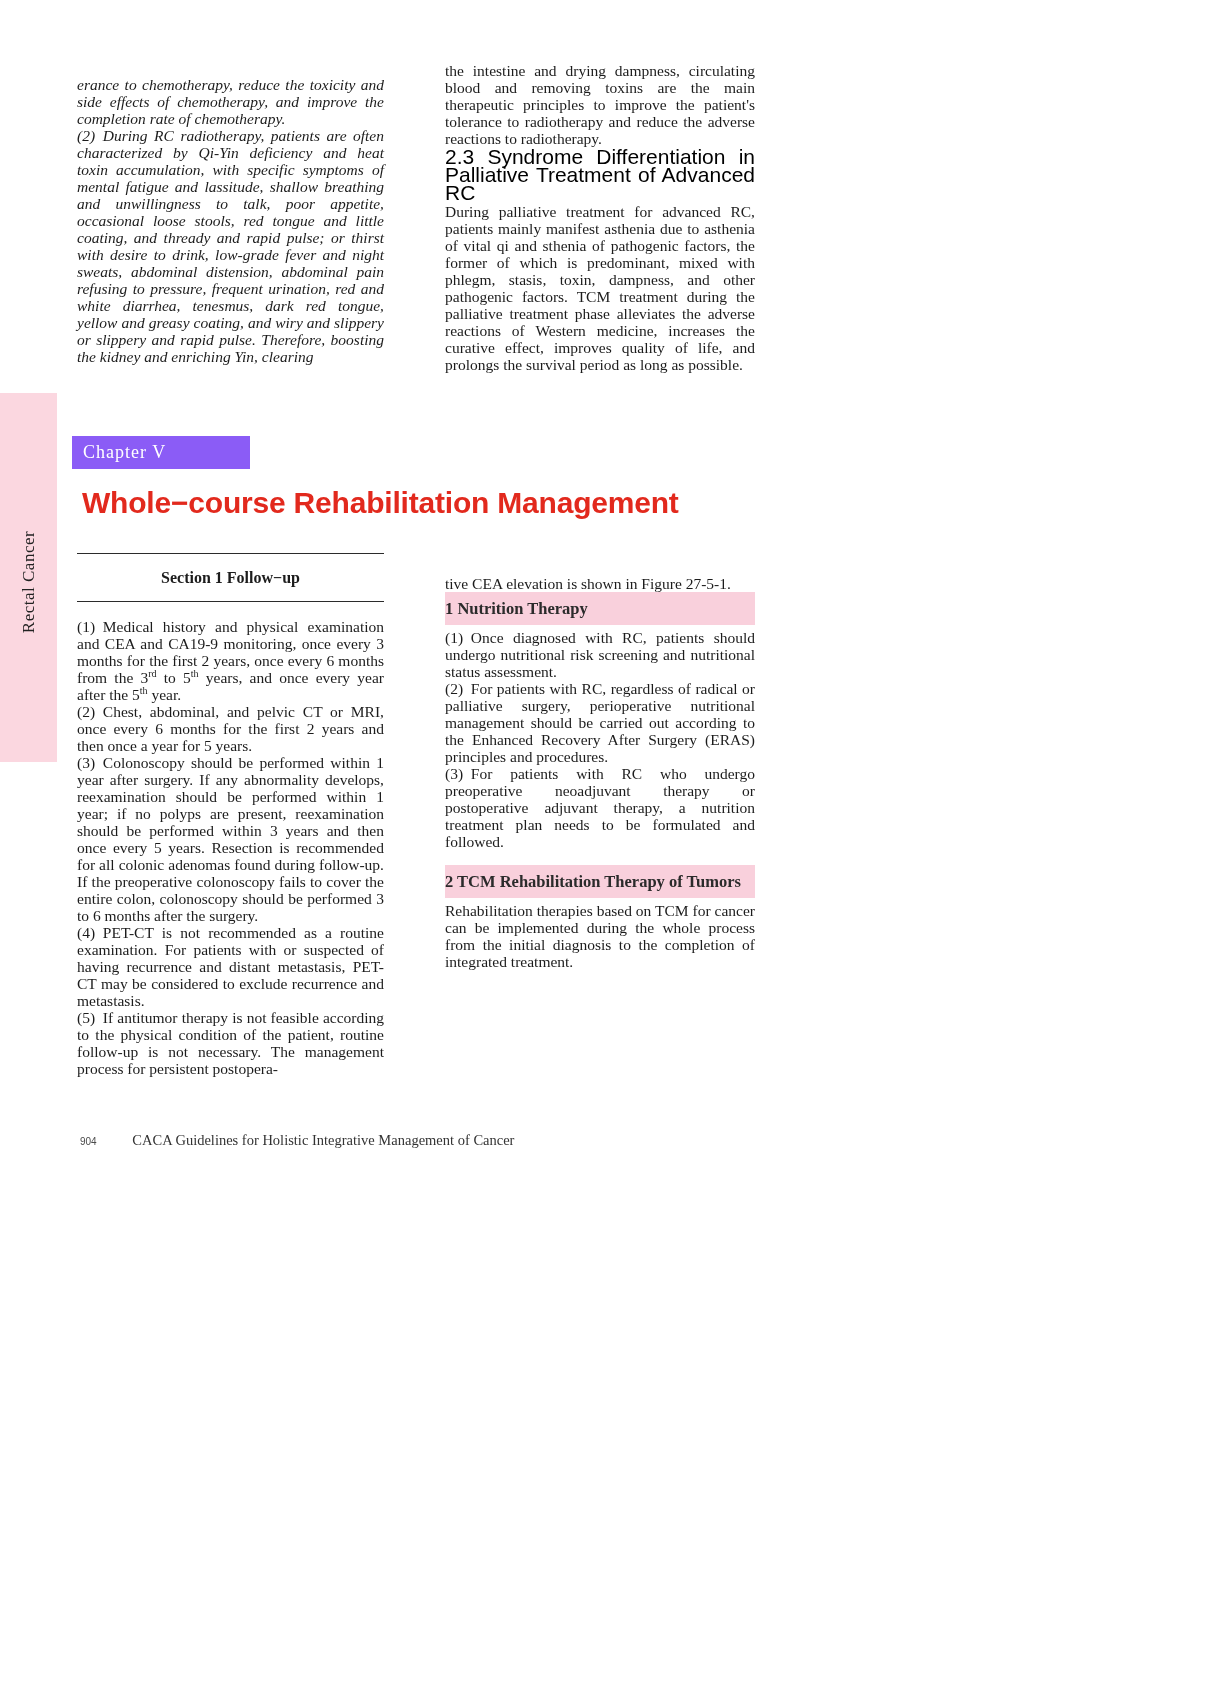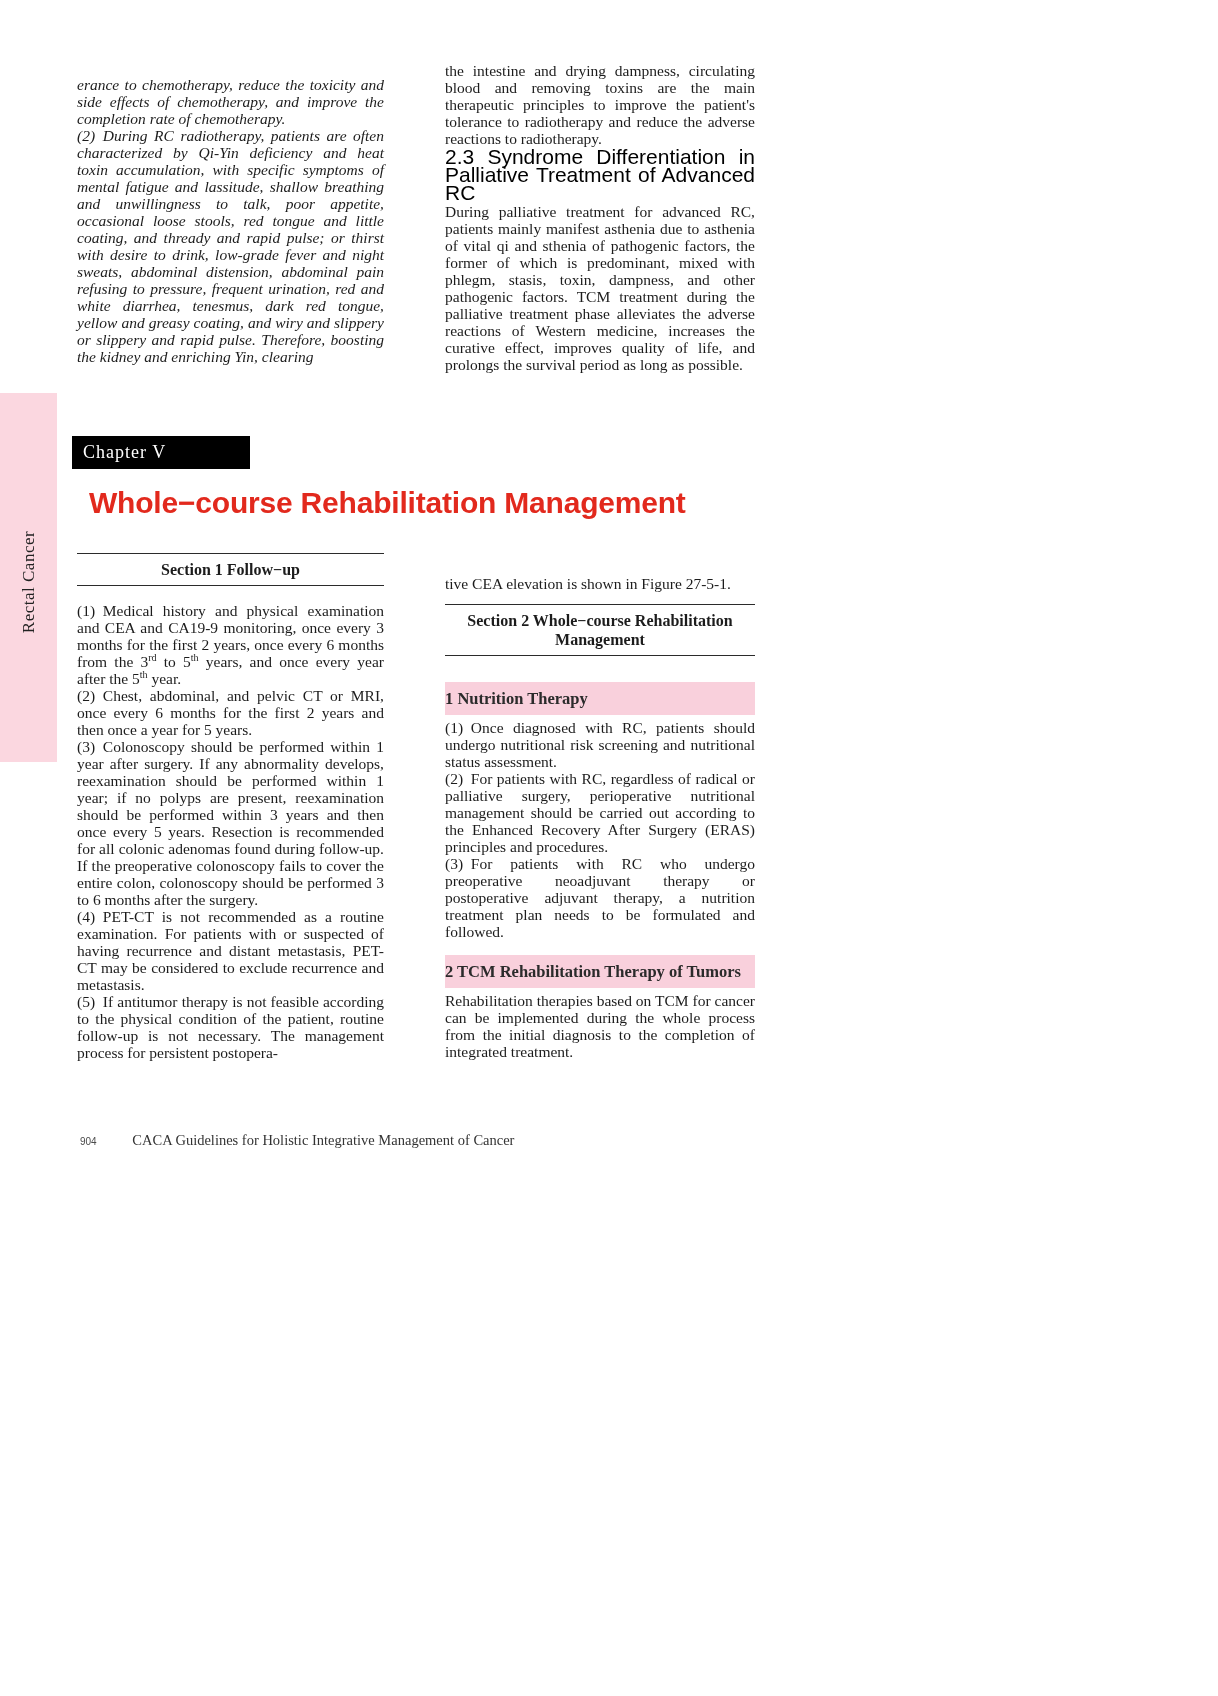--- a/index.html
+++ b/index.html
@@ -45,50 +45,50 @@
     line-height: 18px;
     color: #000000;
     margin: 1px 0;
     text-align: justify;
   }
   
   .chapter-banner {
     position: absolute;
     left: 72px; top: 436px;
     width: 178px; height: 33px;
-    background: #000000;
+    background: #8b5cf6;
     color: #ffffff;
     font-size: 18px;
     line-height: 33px;
     padding-left: 11px;
     letter-spacing: 1px;
     box-sizing: border-box;
   }
   .chapter-title {
     position: absolute;
-    left: 89px; top: 486px;
+    left: 82px; top: 486px;
     margin: 0;
     font-family: "Liberation Sans", sans-serif;
     font-weight: 700;
     font-size: 30px;
     letter-spacing: -0.2px;
     color: #e2291d;
     white-space: nowrap;
   }
   
   .s1col { left: 77px;  top: 553px; width: 307px; }
   .s2col { left: 445px; top: 543px; width: 310px; margin-top: 32px; }
   .section-heading {
     border-top: 1.5px solid #2b2b2b;
     border-bottom: 1.5px solid #2b2b2b;
     text-align: center;
     font-weight: 700;
     font-size: 16px;
     line-height: 19px;
-    padding: 6px 4px;
+    padding: 14px 4px;
   }
   .s1col .section-heading { margin-bottom: 16px; }
   .s2col .section-heading { margin-top: 12px; margin-bottom: 26px; }
   .pink-box {
     background: #f9d0dc;
     text-align: left;
     font-weight: 700;
     font-size: 16.5px;
     height: 33px;
     line-height: 33px;
@@ -140,21 +140,20 @@
     <div class="section-heading">Section 1 Follow−up</div>
     <p><span>(1) Medical history and physical examination and CEA and CA19-9 monitoring, once every 3 months for the first 2 years, once every 6 months from the 3</span><sup>rd</sup><span> to 5</span><sup>th</sup><span> years, and once every year after the 5</span><sup>th</sup><span> year.</span></p>
     <p>(2) Chest, abdominal, and pelvic CT or MRI, once every 6 months for the first 2 years and then once a year for 5 years.</p>
     <p>(3) Colonoscopy should be performed within 1 year after surgery. If any abnormality develops, reexamination should be performed within 1 year; if no polyps are present, reexamination should be performed within 3 years and then once every 5 years. Resection is recommended for all colonic adenomas found during follow-up. If the preoperative colonoscopy fails to cover the entire colon, colonoscopy should be performed 3 to 6 months after the surgery.</p>
     <p>(4) PET-CT is not recommended as a routine examination. For patients with or suspected of having recurrence and distant metastasis, PET-CT may be considered to exclude recurrence and metastasis.</p>
     <p>(5) If antitumor therapy is not feasible according to the physical condition of the patient, routine follow-up is not necessary. The management process for persistent postopera-</p>
   </div>
 
   <div class="col s2col">
     <p>tive CEA elevation is shown in Figure 27-5-1.</p>
-    <div class="section-heading">Section 2 Whole−course Rehabilitation Management</div>
     <div class="pink-box">1 Nutrition Therapy</div>
     <p>(1) Once diagnosed with RC, patients should undergo nutritional risk screening and nutritional status assessment.</p>
     <p>(2) For patients with RC, regardless of radical or palliative surgery, perioperative nutritional management should be carried out according to the Enhanced Recovery After Surgery (ERAS) principles and procedures.</p>
     <p>(3) For patients with RC who undergo preoperative neoadjuvant therapy or postoperative adjuvant therapy, a nutrition treatment plan needs to be formulated and followed.</p>
     <div class="pink-box second">2 TCM Rehabilitation Therapy of Tumors</div>
     <p>Rehabilitation therapies based on TCM for cancer can be implemented during the whole process from the initial diagnosis to the completion of integrated treatment.</p>
   </div>
 
   <div class="footer">
     <span class="pagenum">904</span>

